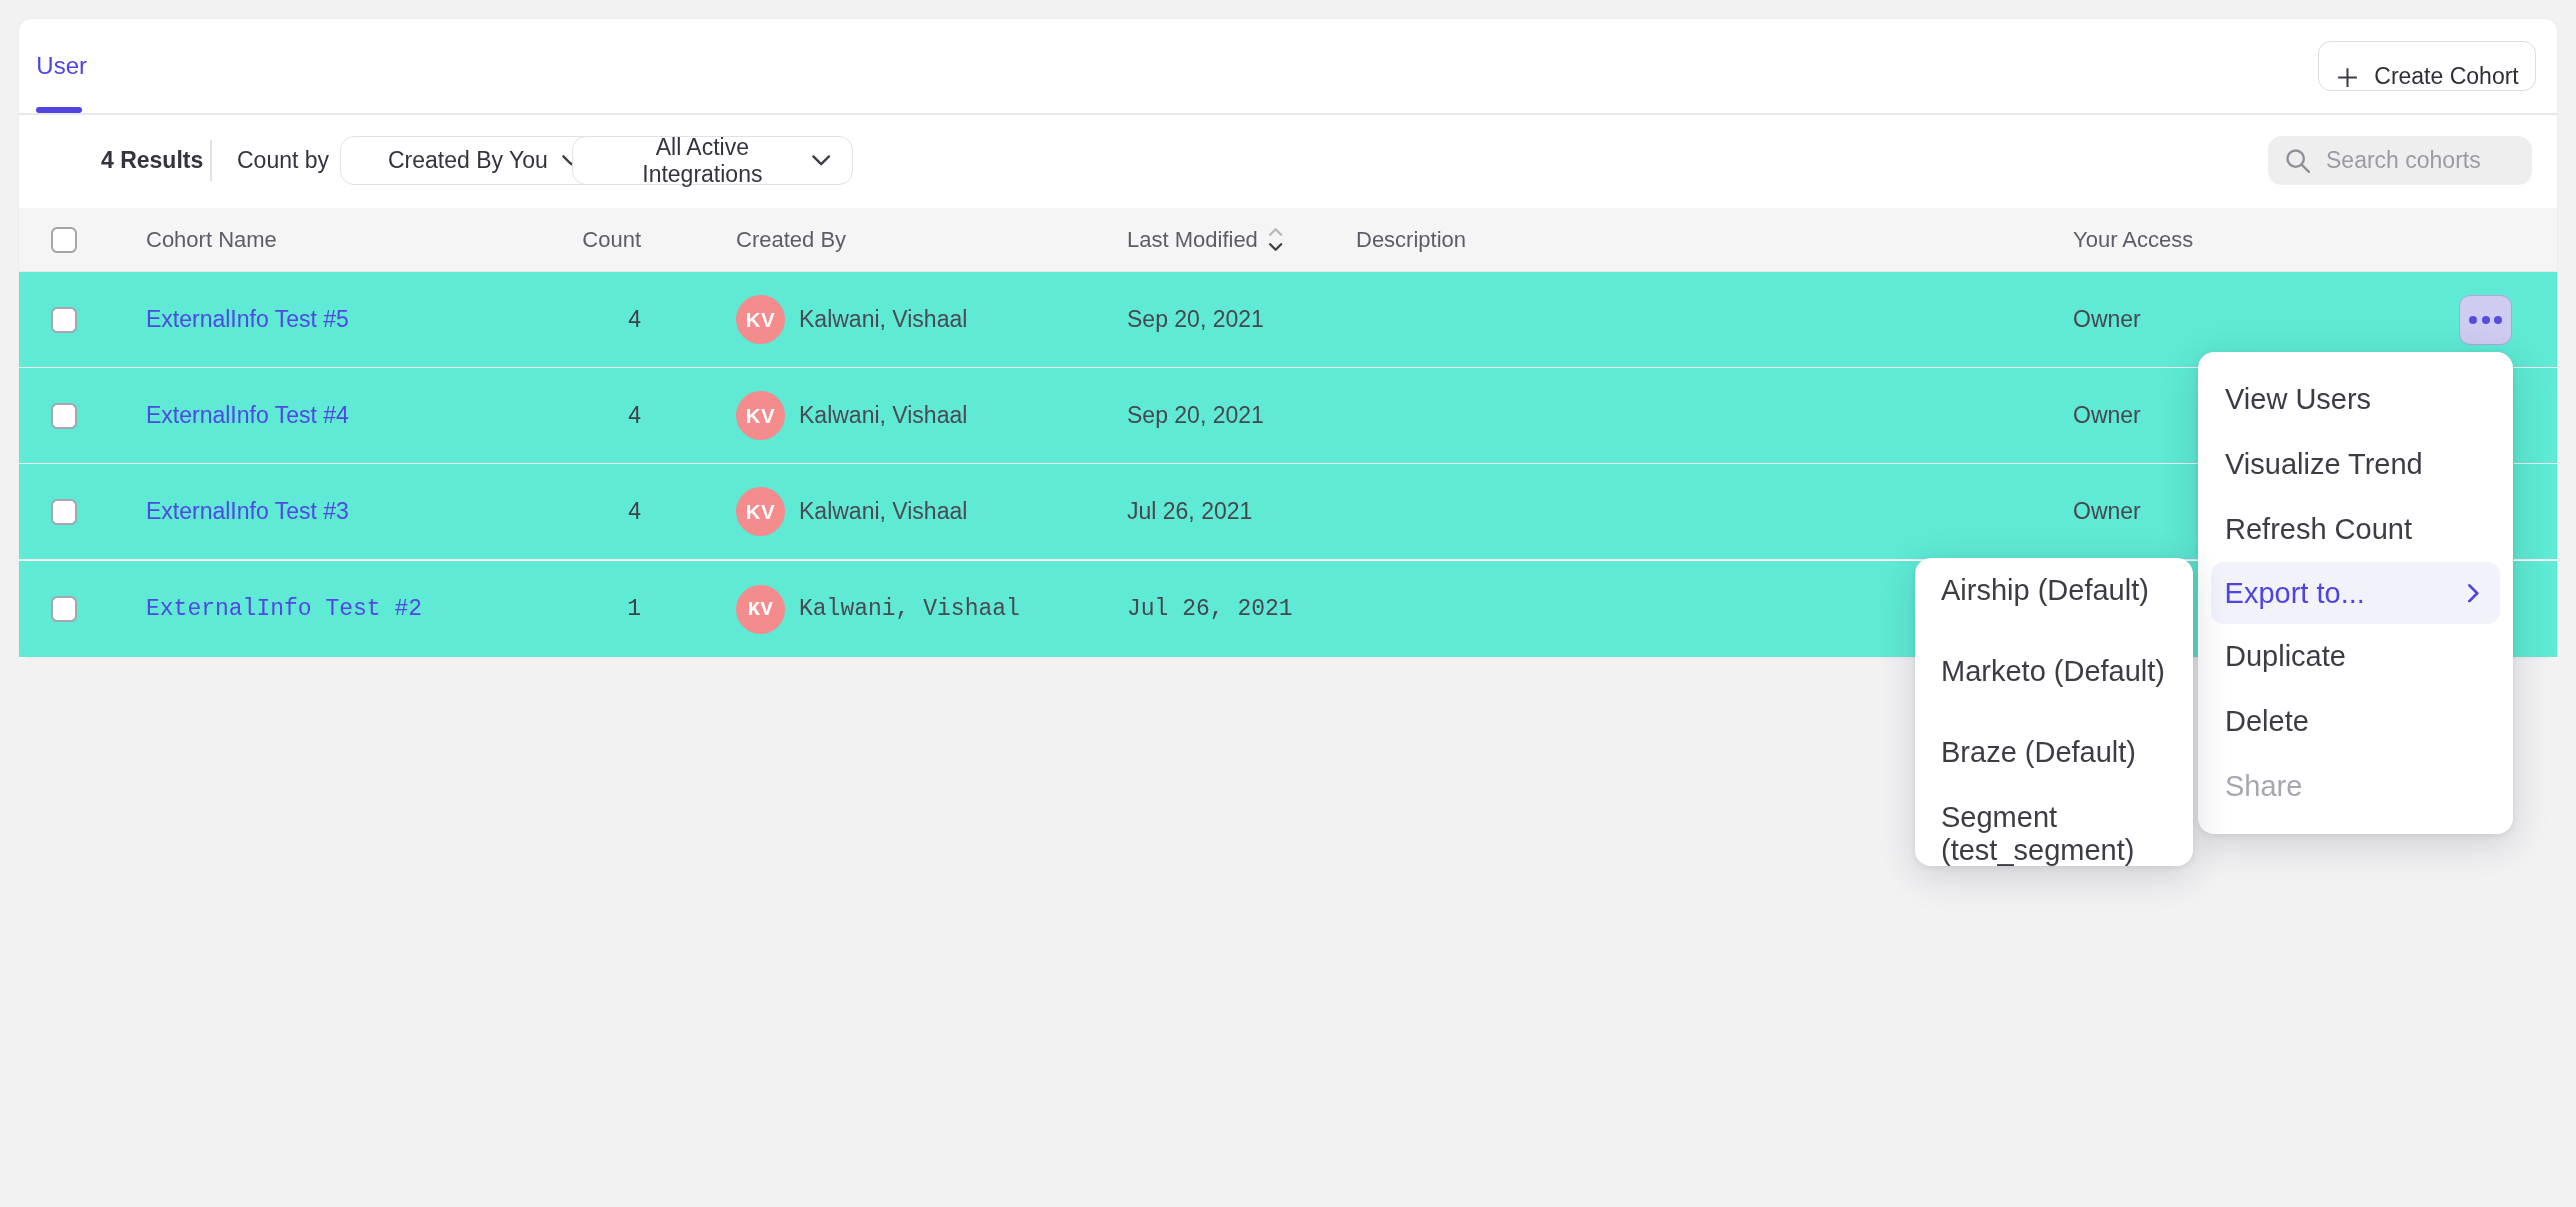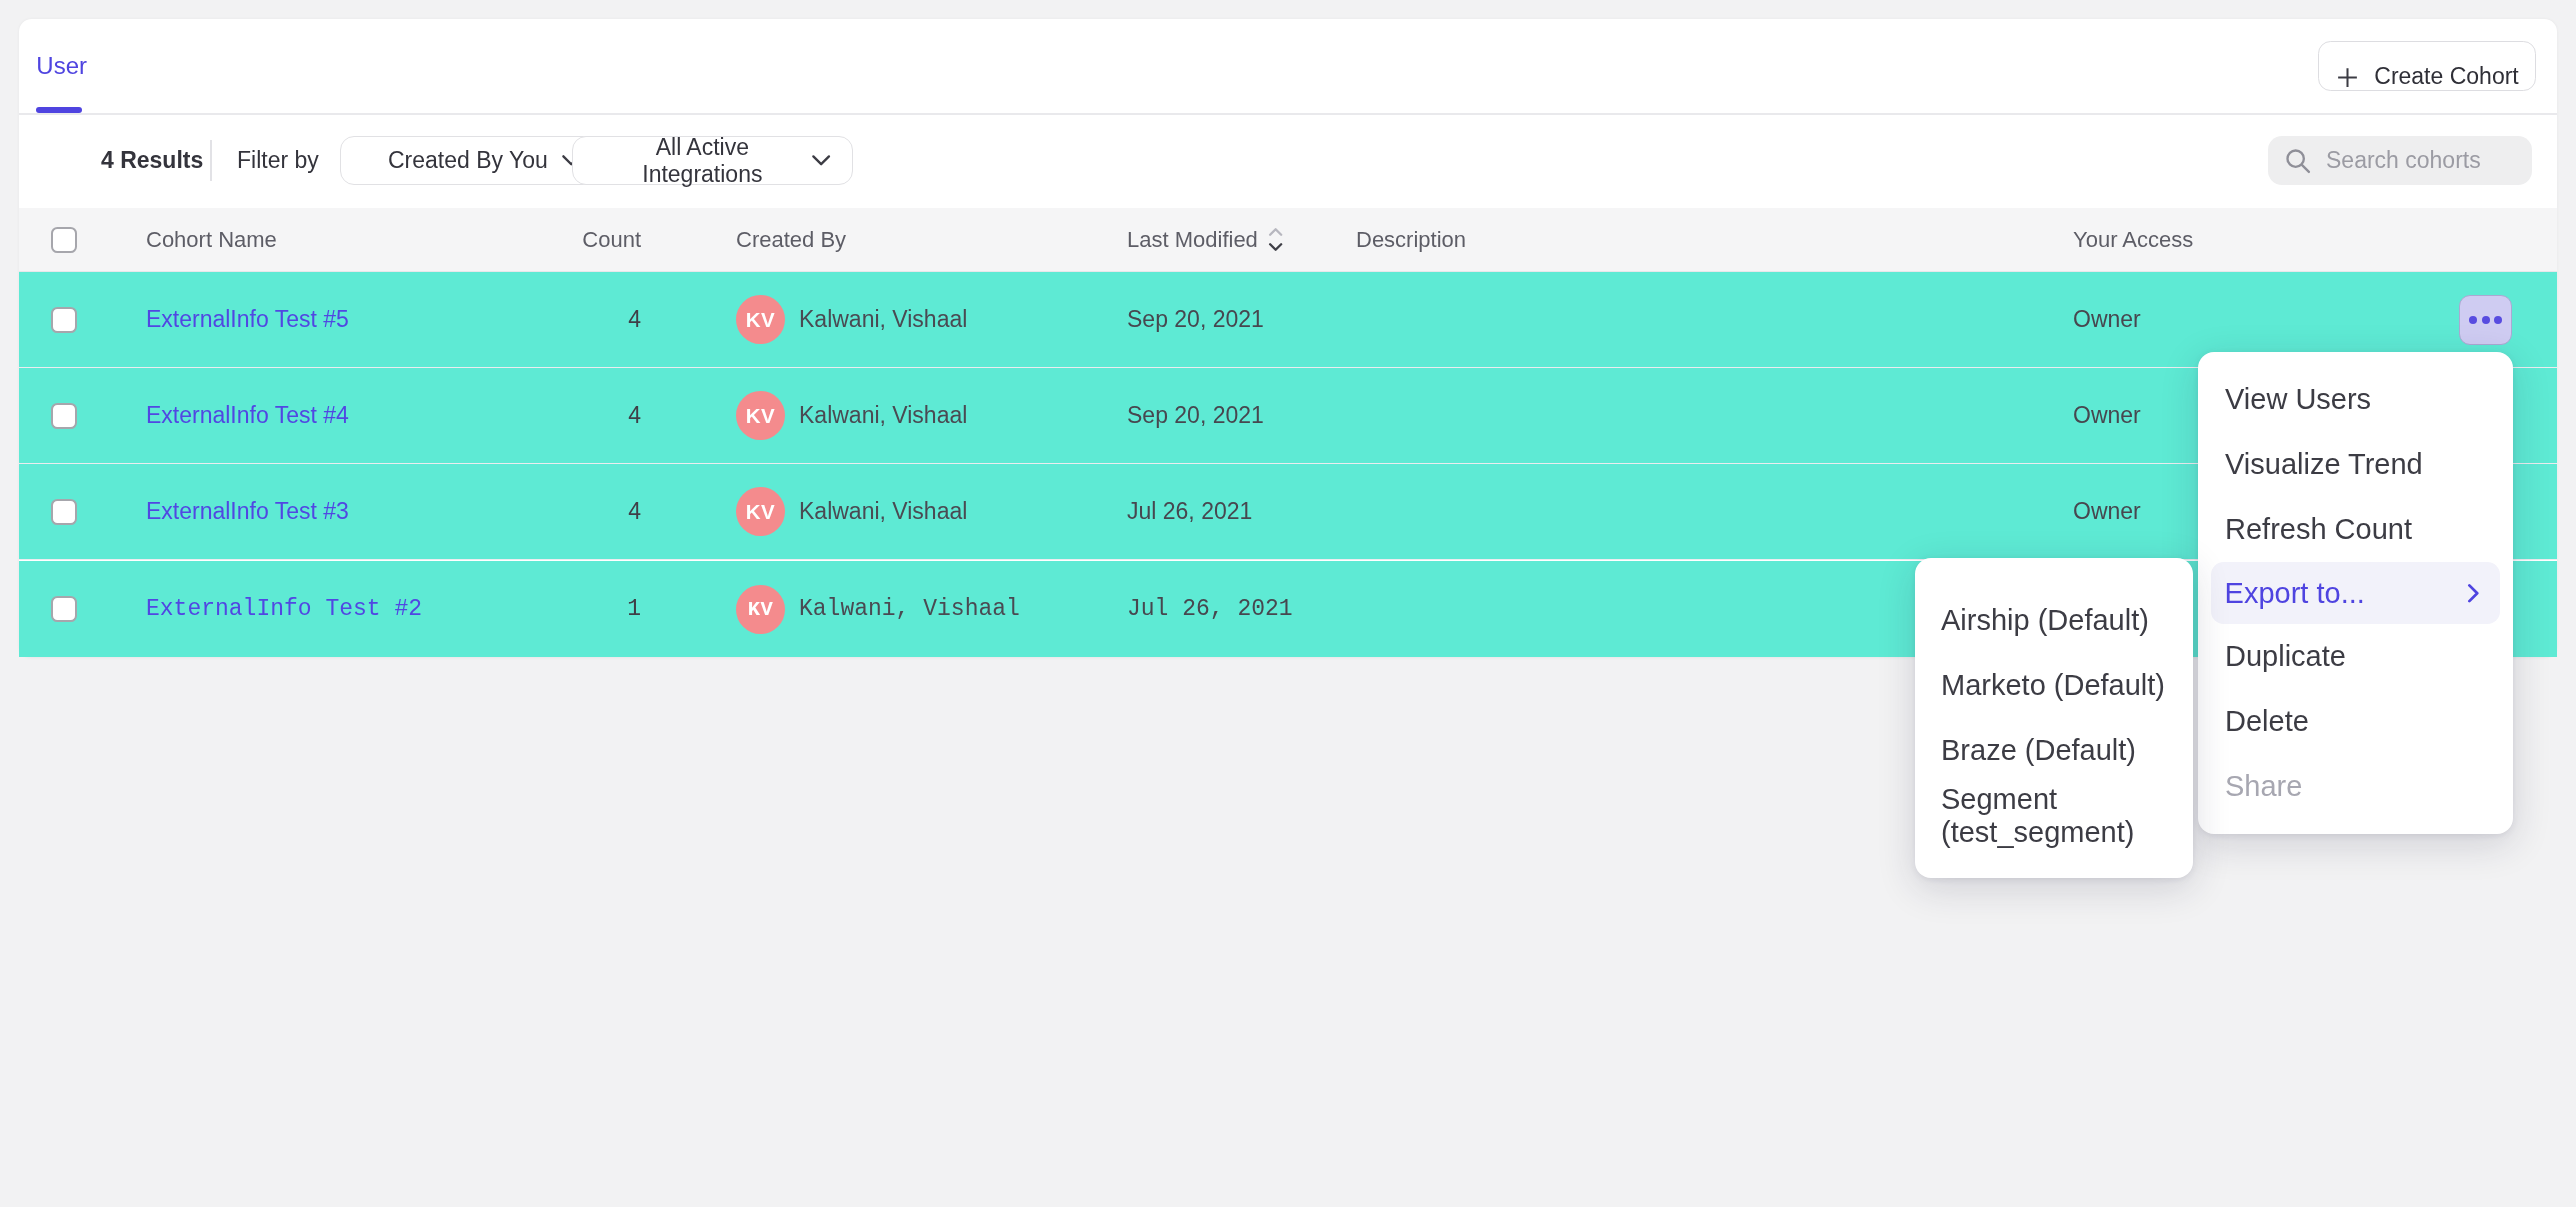--- a/index.html
+++ b/index.html
@@ -91,21 +91,21 @@
     display:flex; align-items:center; justify-content:center; gap:4.7px; cursor:pointer;
   }
   .dot { width:8px; height:8px; border-radius:50%; background:#584ce0; }
   
   .menu {
     position:absolute; background:#fff; border-radius:16px; z-index:10;
     box-shadow:0 9.5px 38px rgba(30,30,60,0.16), 0 1.6px 6.3px rgba(30,30,60,0.08);
     display:flex; flex-direction:column;
   }
   .main-menu { left:2198px; top:352px; width:315px; padding:15px 0; }
-  .sub-menu  { left:1915px; top:558px; width:278px; padding:30px 0; }
+  .sub-menu  { left:1915px; top:558px; width:278px; padding:0 0;gap:16px; }
   .menu-item {
     height:65px; display:flex; align-items:center; padding-left:27px;
     font-size:29px; font-weight:500; color:#3c3c44; cursor:pointer;
   }
   .sub-menu .menu-item { padding-left:26px; }
   .menu-item.highlight {
     margin:0 12.6px; padding-left:14px; padding-right:20.5px; height:62px;
     background:#f2f2fa; border-radius:12.6px; color:#4f44e0;
     display:flex; justify-content:space-between; align-items:center;
   }
@@ -126,21 +126,21 @@
 
     <button class="create-btn">
       <svg class="icon-svg" width="25" height="25" viewBox="0 0 32 32">
         <path d="M16 4 V28 M4 16 H28" stroke="#3c3c44" stroke-width="2.6" fill="none"></path>
       </svg>
       <span>Create Cohort</span>
     </button>
 
     <div class="fitem results">4 Results</div>
     <div class="vdiv"></div>
-    <div class="fitem filterby">Filter by</div>
+    <div class="fitem filterby">Count by</div>
 
     <button class="dropdown dd-created">
       <span>Created By You</span>
       <svg class="icon-svg" width="20.5" height="12.6" viewBox="0 0 26 16">
         <polyline points="3,3 13,13 23,3" fill="none" stroke="#3c3c44" stroke-width="3" stroke-linecap="round" stroke-linejoin="round"></polyline>
       </svg>
     </button>
 
     <button class="dropdown dd-integrations">
       <span>All Active Integrations</span>

